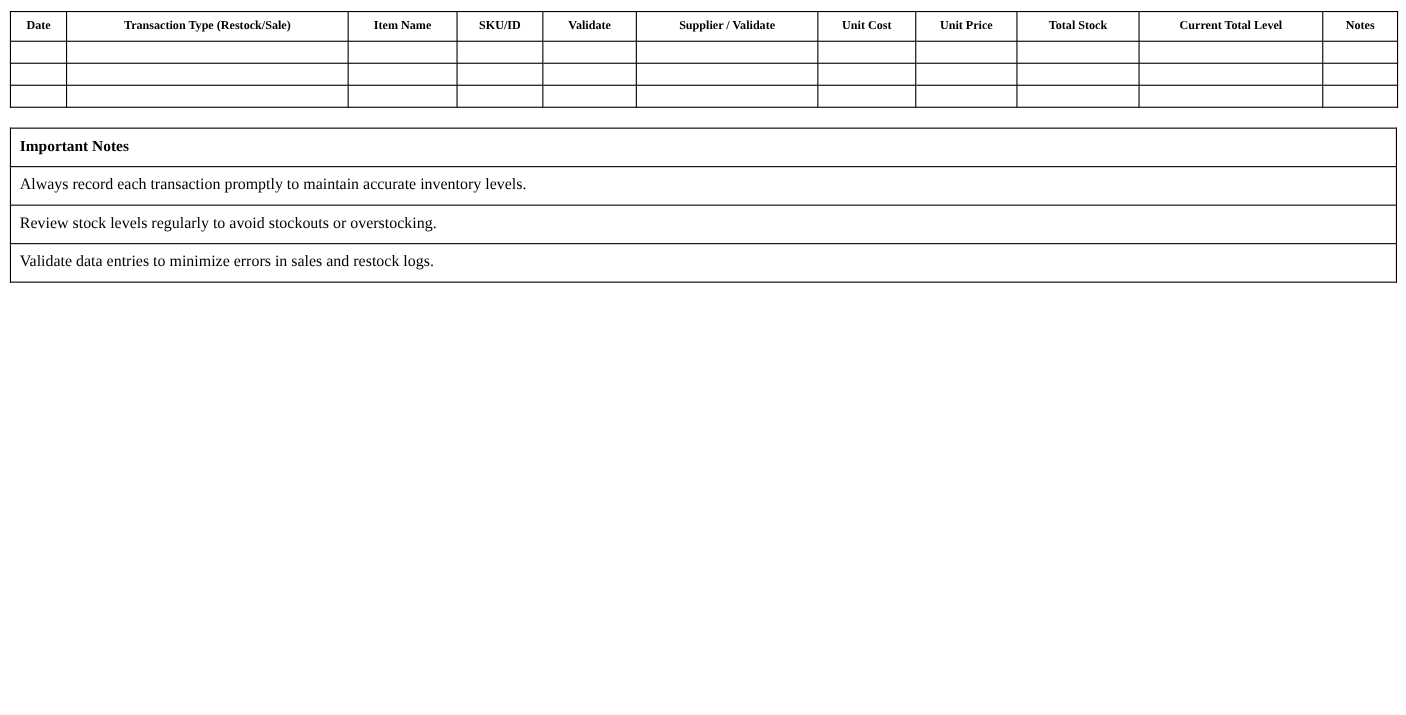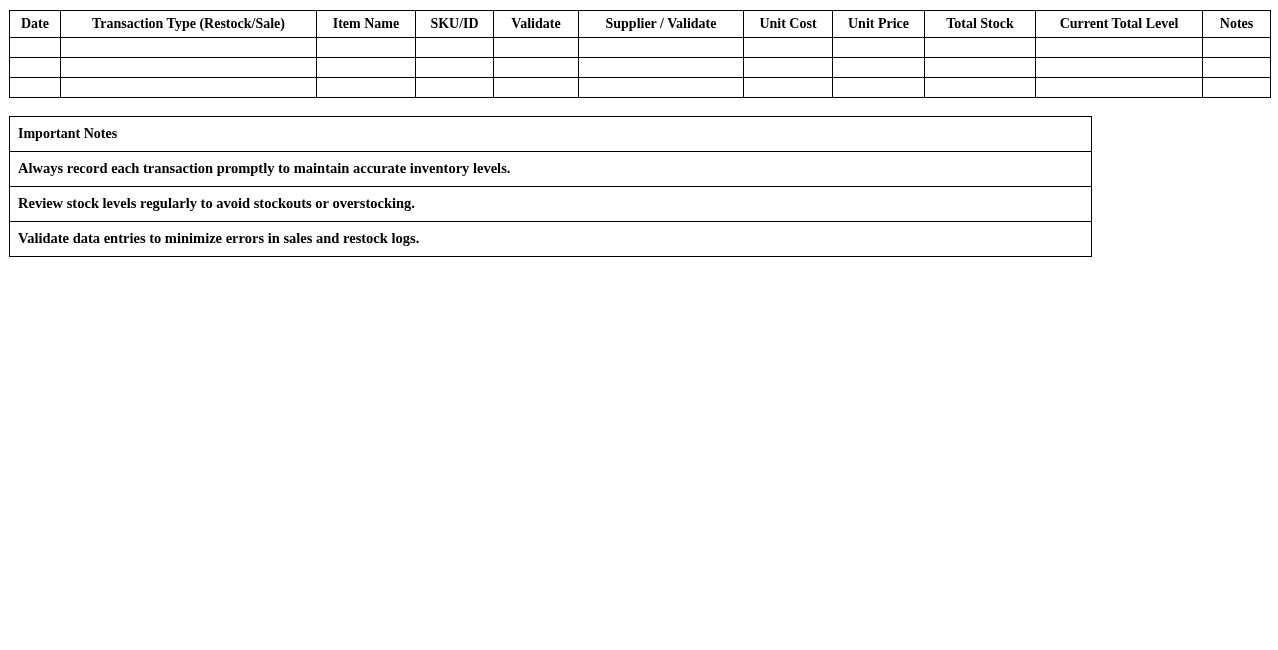--- a/index.html
+++ b/index.html
@@ -27,21 +27,21 @@
     left: 9px;
     top: 10px;
     width: 1261px;
     border-collapse: collapse;
     table-layout: fixed;
   }
   .log-table th,
   .log-table td {
     border: 1px solid #000000;
     font-family: "Liberation Serif", serif;
-    font-size: 14px;
+    font-size: 11px;
     line-height: 1.2;
     padding: 2px 5px;
     vertical-align: middle;
   }
   .log-table th {
     font-weight: bold;
     text-align: center;
     height: 22px;
   }
   .log-table td {
@@ -59,41 +59,41 @@
   .c-unitprice { width: 92px; }
   .c-total     { width: 111px; }
   .c-stock     { width: 167px; }
   .c-notes     { width: 68px; }
 
   
   .notes-table {
     position: absolute;
     left: 9px;
     top: 116px;
-    width: 1083px;
+    width: 1261px;
     border-collapse: collapse;
     table-layout: fixed;
   }
   .notes-table th,
   .notes-table td {
     border: 1px solid #000000;
     font-family: "Liberation Serif", serif;
     font-size: 14.5px;
     line-height: 1.2;
     padding: 4px 8px;
     text-align: left;
     vertical-align: middle;
     height: 26px;
   }
   .notes-table th {
     font-weight: bold;
     font-size: 14px;
   }
   .notes-table td {
-    font-weight: bold;
+    font-weight: normal;
   }
 </style>
 </head>
 <body>
 
 <div class="page">
 
   <table class="log-table">
     <colgroup>
       <col class="c-date">

